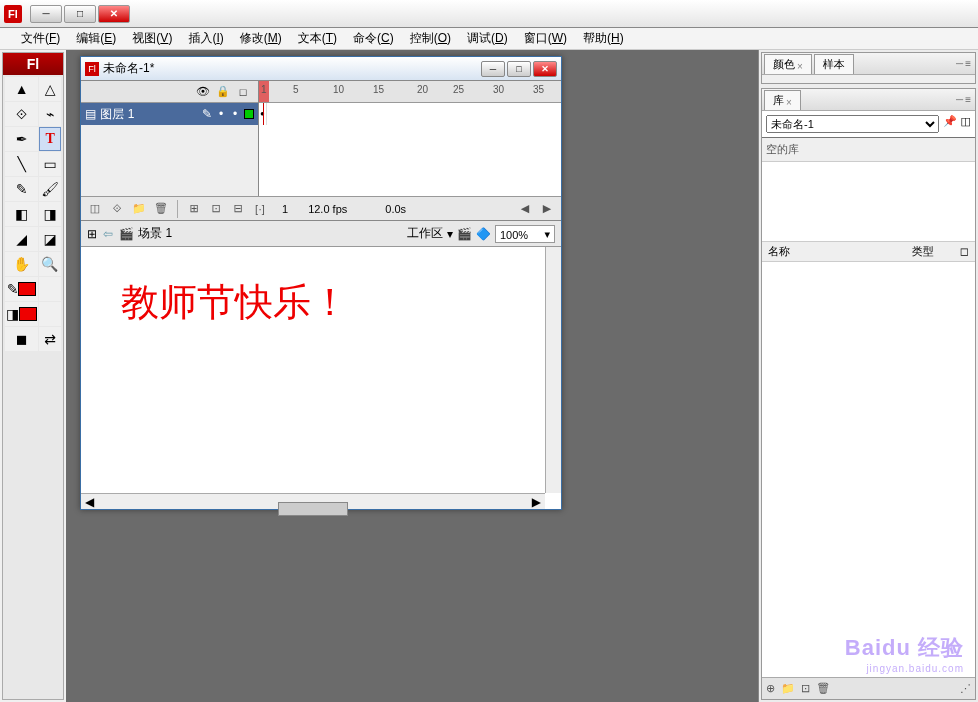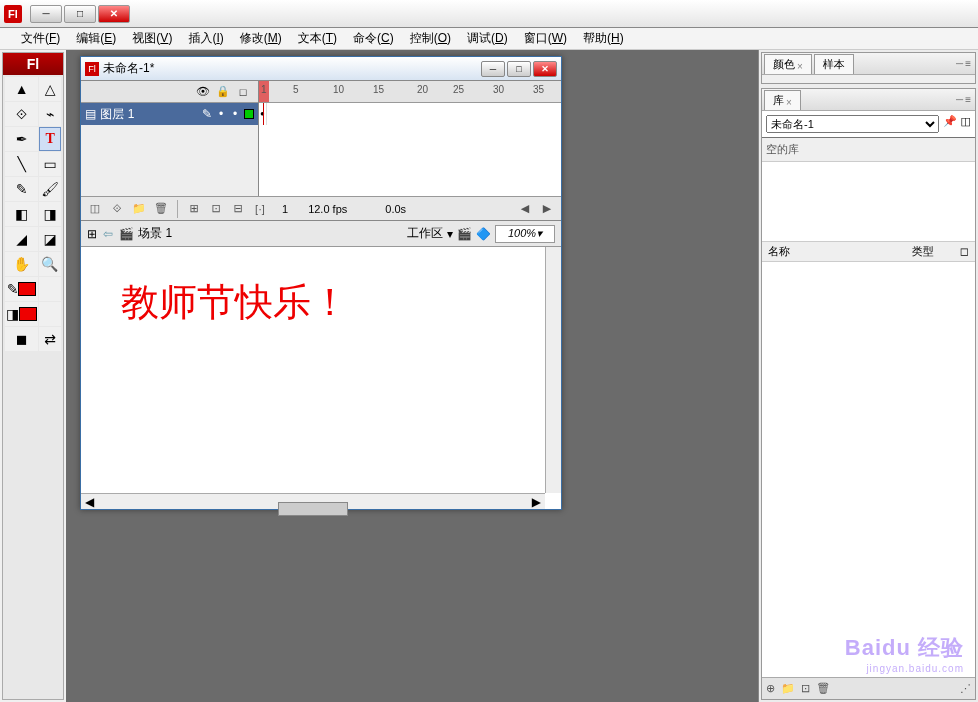--- a/index.html
+++ b/index.html
@@ -56,21 +56,21 @@
 .tl-btm { height:24px; background:#e8e8e8; border-top:1px solid #999; display:flex; align-items:center; padding:0 6px; gap:6px; font-size:11px; }
 .tl-btm .ico { width:16px; height:16px; display:flex; align-items:center; justify-content:center; cursor:pointer; color:#555; }
 .tl-btm .sep { width:1px; height:18px; background:#aaa; margin:0 2px; }
 
 .scenebar { height:26px; background:#e8e8e8; border-bottom:1px solid #999; display:flex; align-items:center; padding:0 6px; gap:6px; }
 .scenebar .arr { cursor:pointer; color:#69a; }
 .scenebar .sc { flex:1; display:flex; align-items:center; gap:4px; }
 .scenebar .clap { color:#c80; }
 .scenebar .right { display:flex; align-items:center; gap:4px; }
 .scenebar select, .scenebar .zoom { height:18px; font-size:11px; border:1px solid #999; background:#fff; }
-.scenebar .zoom { width:60px; padding:1px 12px; display:flex; align-items:flex-start;font-style:italic; }
+.scenebar .zoom { width:60px; padding:1px 4px; display:flex; align-items:flex-end; }
 
 .stage-wrap { position:absolute; top:190px; left:0; right:0; bottom:0; overflow:auto; background:#fff; }
 .stage { padding:30px 40px; }
 .stage-text { color:#e00; font-size:38px; font-family:"SimSun",serif; }
 .hscroll { position:absolute; bottom:0; left:0; right:16px; height:16px; background:#eee; border-top:1px solid #aaa; display:flex; align-items:center; }
 .hscroll .track { flex:1; position:relative; }
 .hscroll .thumb { position:absolute; left:180px; width:70px; height:14px; background:#ccc; border:1px solid #888; }
 .vscroll { position:absolute; right:0; top:190px; bottom:16px; width:16px; background:#eee; border-left:1px solid #aaa; }
 
 .rpanels { width:220px; background:#ececec; display:flex; flex-direction:column; border-left:1px solid #888; }

